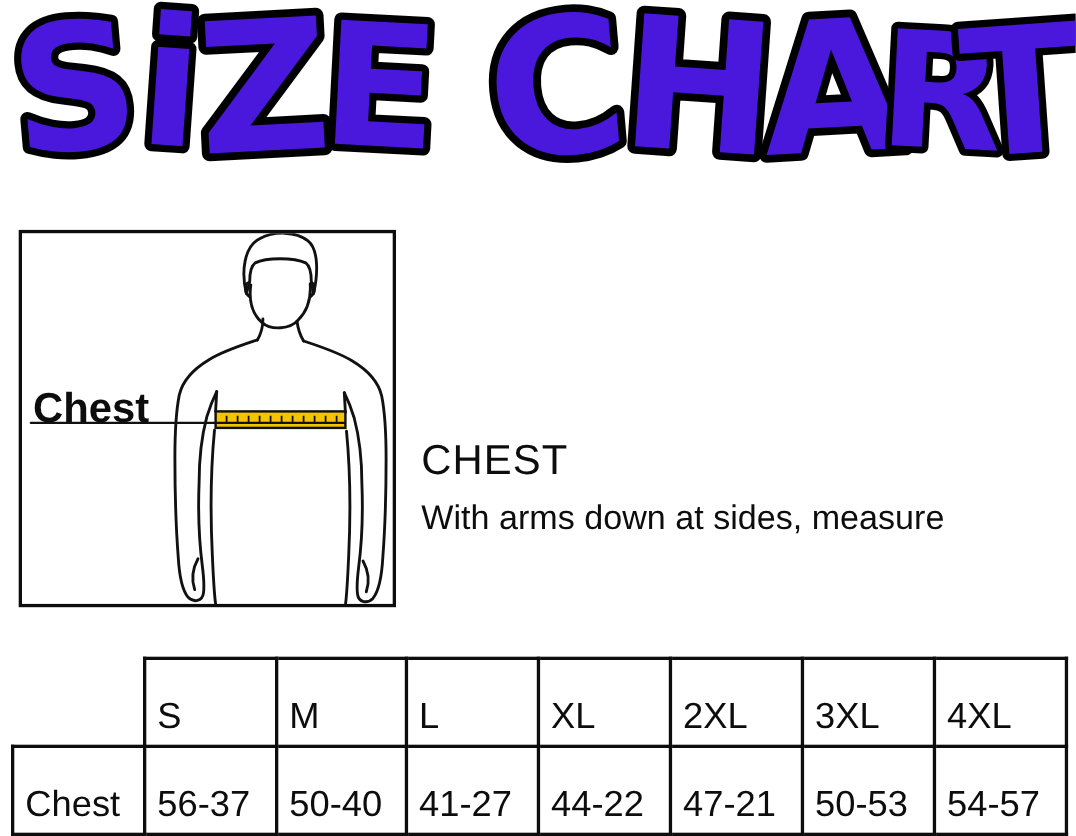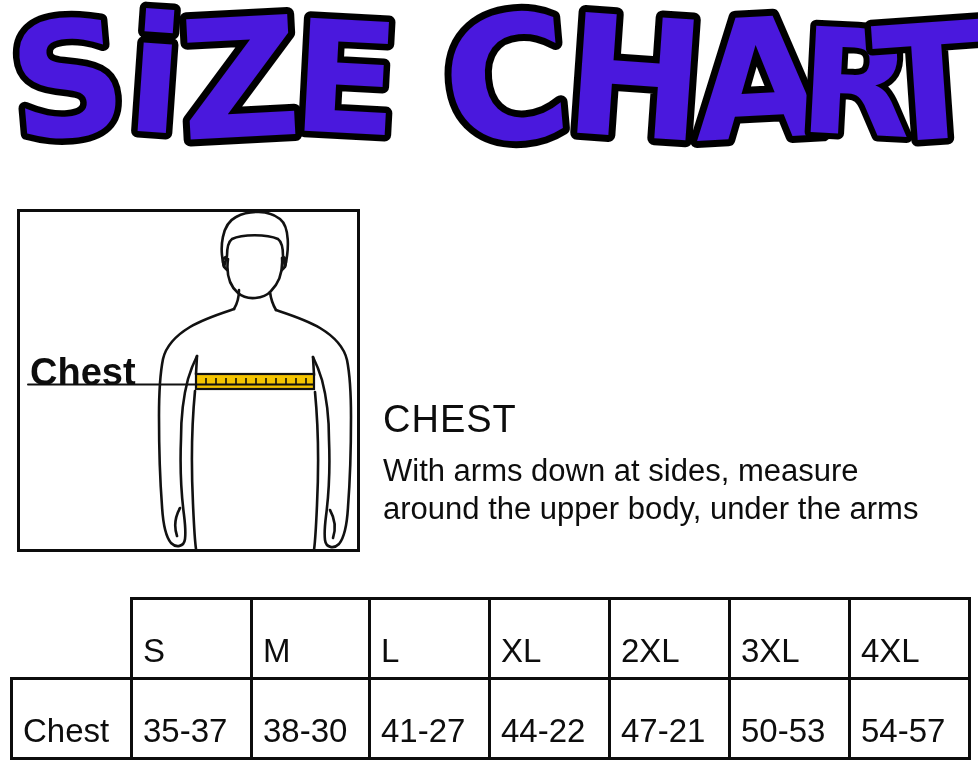--- a/index.html
+++ b/index.html
@@ -99,21 +99,20 @@
                  M 266 166 L 266 172 M 276 166 L 276 172 M 286 166 L 286 172"></path>
       </g>
     </svg>
   </div>
 
   <div class="chest-label">Chest</div>
 
   <div class="chest-heading">CHEST</div>
   <div class="chest-desc">
     <div>With arms down at sides, measure</div>
-    <div>around the upper body, under the arms</div>
   </div>
 
   <table class="size-table">
     <colgroup>
       <col style="width:120px">
         <col style="width:120px">
         <col style="width:118px">
       <col style="width:120px">
         <col style="width:120px">
         <col style="width:120px">
@@ -126,22 +125,22 @@
       <th>S</th>
       <th>M</th>
       <th>L</th>
       <th>XL</th>
       <th>2XL</th>
       <th>3XL</th>
       <th>4XL</th>
     </tr>
     <tr>
       <td>Chest</td>
-      <td>35-37</td>
-      <td>38-30</td>
+      <td>56-37</td>
+      <td>50-40</td>
       <td>41-27</td>
       <td>44-22</td>
       <td>47-21</td>
       <td>50-53</td>
       <td>54-57</td>
     </tr>
   </tbody>
     </table>
 
 </div>

